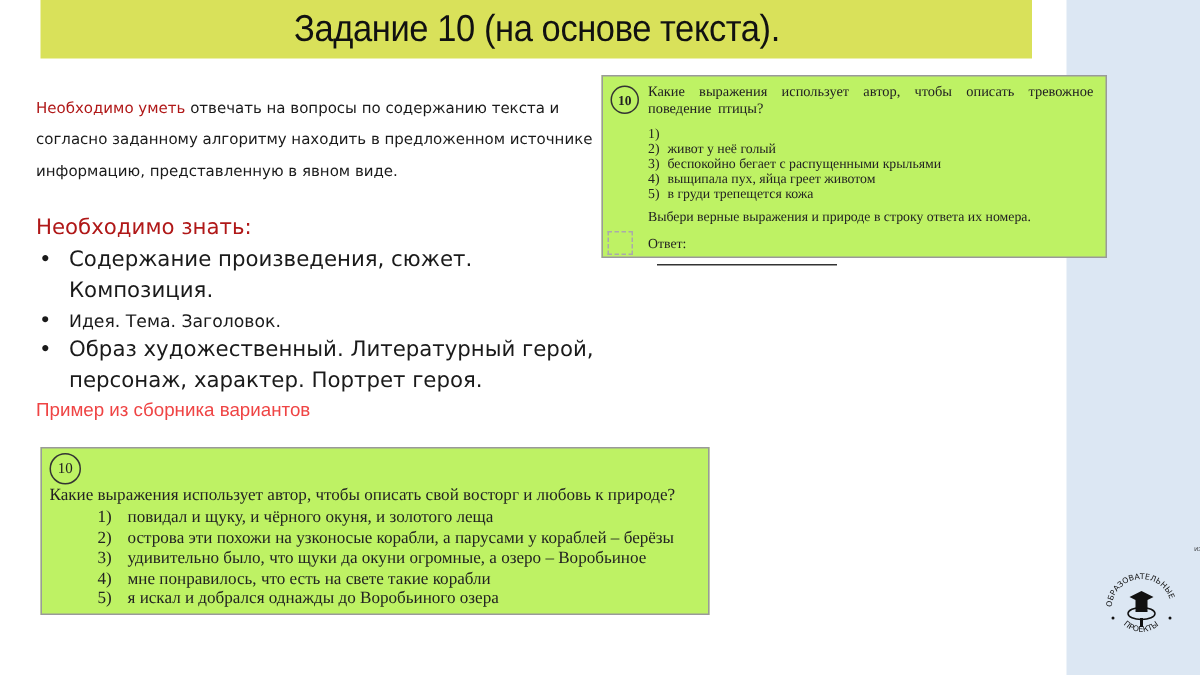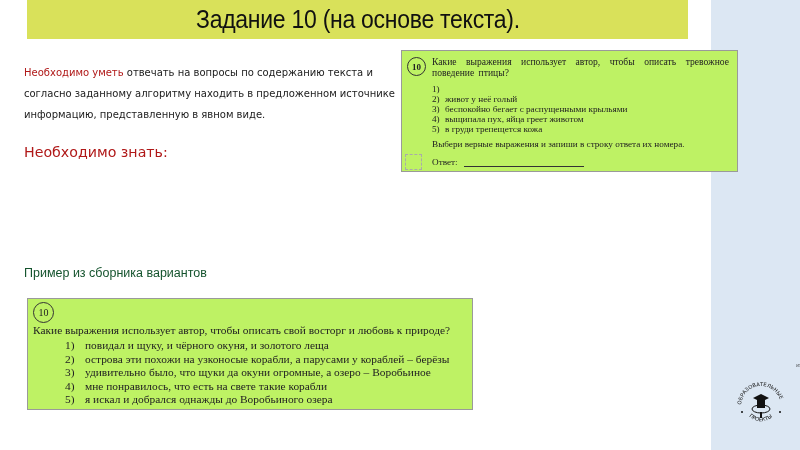--- a/index.html
+++ b/index.html
@@ -14,33 +14,33 @@
     .intro { position: absolute; left: 24px; top: 62px; width: 380px; font-size: 10px; line-height: 21px; color: #1a1a1a; }
     .red { color: #b01818; }
 
     .know { position: absolute; left: 24px; top: 142px; width: 380px; font-size: 14.2px; line-height: 21px; color: #1a1a1a; }
     .know ul { list-style: none; }
     .know li { position: relative; padding-left: 22px; }
     .know li::before { content: "•"; position: absolute; left: 2px; top: 0; }
     .know li.small { font-size: 11.5px; line-height: 18px; }
     .know li.small::before { font-size: 14px; }
 
-    .example-label { position: absolute; left: 24px; top: 266px; font-size: 12.5px; color: #14532d; font-family: "Liberation Sans", sans-serif; }
+    .example-label { position: absolute; left: 24px; top: 266px; font-size: 12.5px; color: #ef4444; font-family: "Liberation Sans", sans-serif; }
 
     .card { position: absolute; background: #bef264; border: 1.5px solid #9a9a9a; font-family: "Liberation Serif", serif; color: #222; }
 
     .card-top { left: 401px; top: 50px; width: 337px; height: 122px; padding: 4px 8px 4px 6px; }
     .card-top .num { position: absolute; left: 5px; top: 6px; width: 19px; height: 19px; border: 1.3px solid #333; border-radius: 50%; font-size: 9px; font-weight: bold; display: flex; align-items: center; justify-content: center; }
     .card-top .q { position: absolute; left: 30px; top: 5px; right: 8px; font-size: 9.6px; line-height: 11px; text-align: justify; word-spacing: 2px; }
     .card-top .opts { position: absolute; left: 30px; top: 33px; font-size: 9.2px; line-height: 10px; }
     .card-top .opts div { display: flex; }
     .card-top .opts .n { width: 13px; }
     .card-top .instr { position: absolute; left: 30px; top: 88px; font-size: 9.2px; }
     .card-top .answer-box { position: absolute; left: 3px; top: 103px; width: 17px; height: 16px; border: 1px dashed #aaa; }
-    .card-top .answer { position: absolute; left: 30px; top: 106px; font-size: 9.2px; display: flex; align-items: flex-start; }
+    .card-top .answer { position: absolute; left: 30px; top: 106px; font-size: 9.2px; display: flex; align-items: flex-start; flex-direction: column; }
     .card-top .answer .line { display: inline-block; width: 120px; border-bottom: 1px solid #333; margin-left: 6px; height: 10px; }
 
     .card-bottom { left: 27px; top: 298px; width: 446px; height: 112px; }
     .card-bottom .num { position: absolute; left: 5px; top: 3px; width: 21px; height: 21px; border: 1.2px solid #333; border-radius: 50%; font-size: 10px; display: flex; align-items: center; justify-content: center; }
     .card-bottom .q { position: absolute; left: 5px; top: 25px; font-size: 11.4px; white-space: nowrap; }
     .card-bottom .opts { position: absolute; left: 37px; top: 40px; font-size: 11.4px; line-height: 13.6px; }
     .card-bottom .opts div { display: flex; white-space: nowrap; }
     .card-bottom .opts .n { width: 20px; }
 
     .logo-ast { position: absolute; left: 761px; top: 328px; width: 58px; height: 44px; margin-left: 33px; }
@@ -55,20 +55,25 @@
 <div class="title-banner">
   <span>Задание 10 (на основе текста).</span>
 </div>
 
 <div class="intro">
   <span class="red">Необходимо уметь</span><span> отвечать на вопросы по содержанию текста и согласно заданному алгоритму находить в предложенном источнике информацию, представленную в явном виде.</span>
 </div>
 
 <div class="know">
   <div class="red">Необходимо знать:</div>
+  <ul>
+    <li>Содержание произведения, сюжет. Композиция.</li>
+    <li class="small">Идея. Тема. Заголовок.</li>
+    <li>Образ художественный. Литературный герой, персонаж, характер. Портрет героя.</li>
+  </ul>
 </div>
 
 <div class="example-label">Пример из сборника вариантов</div>
 
 <div class="card card-top">
   <div class="num">10</div>
   <div class="q">Какие выражения использует автор, чтобы описать тревожное поведение птицы?</div>
   <div class="opts">
     <div>
         <span class="n">1)</span>
@@ -83,21 +88,21 @@
       </div>
     <div>
         <span class="n">4)</span>
         <span>выщипала пух, яйца греет животом</span>
       </div>
     <div>
         <span class="n">5)</span>
         <span>в груди трепещется кожа</span>
       </div>
   </div>
-  <div class="instr">Выбери верные выражения и запиши в строку ответа их номера.</div>
+  <div class="instr">Выбери верные выражения и природе в строку ответа их номера.</div>
   <div class="answer-box"></div>
   <div class="answer">
     <span>Ответ:</span>
     <span class="line"></span>
   </div>
 </div>
 
 <div class="card card-bottom">
   <div class="num">10</div>
   <div class="q">Какие выражения использует автор, чтобы описать свой восторг и любовь к природе?</div>

